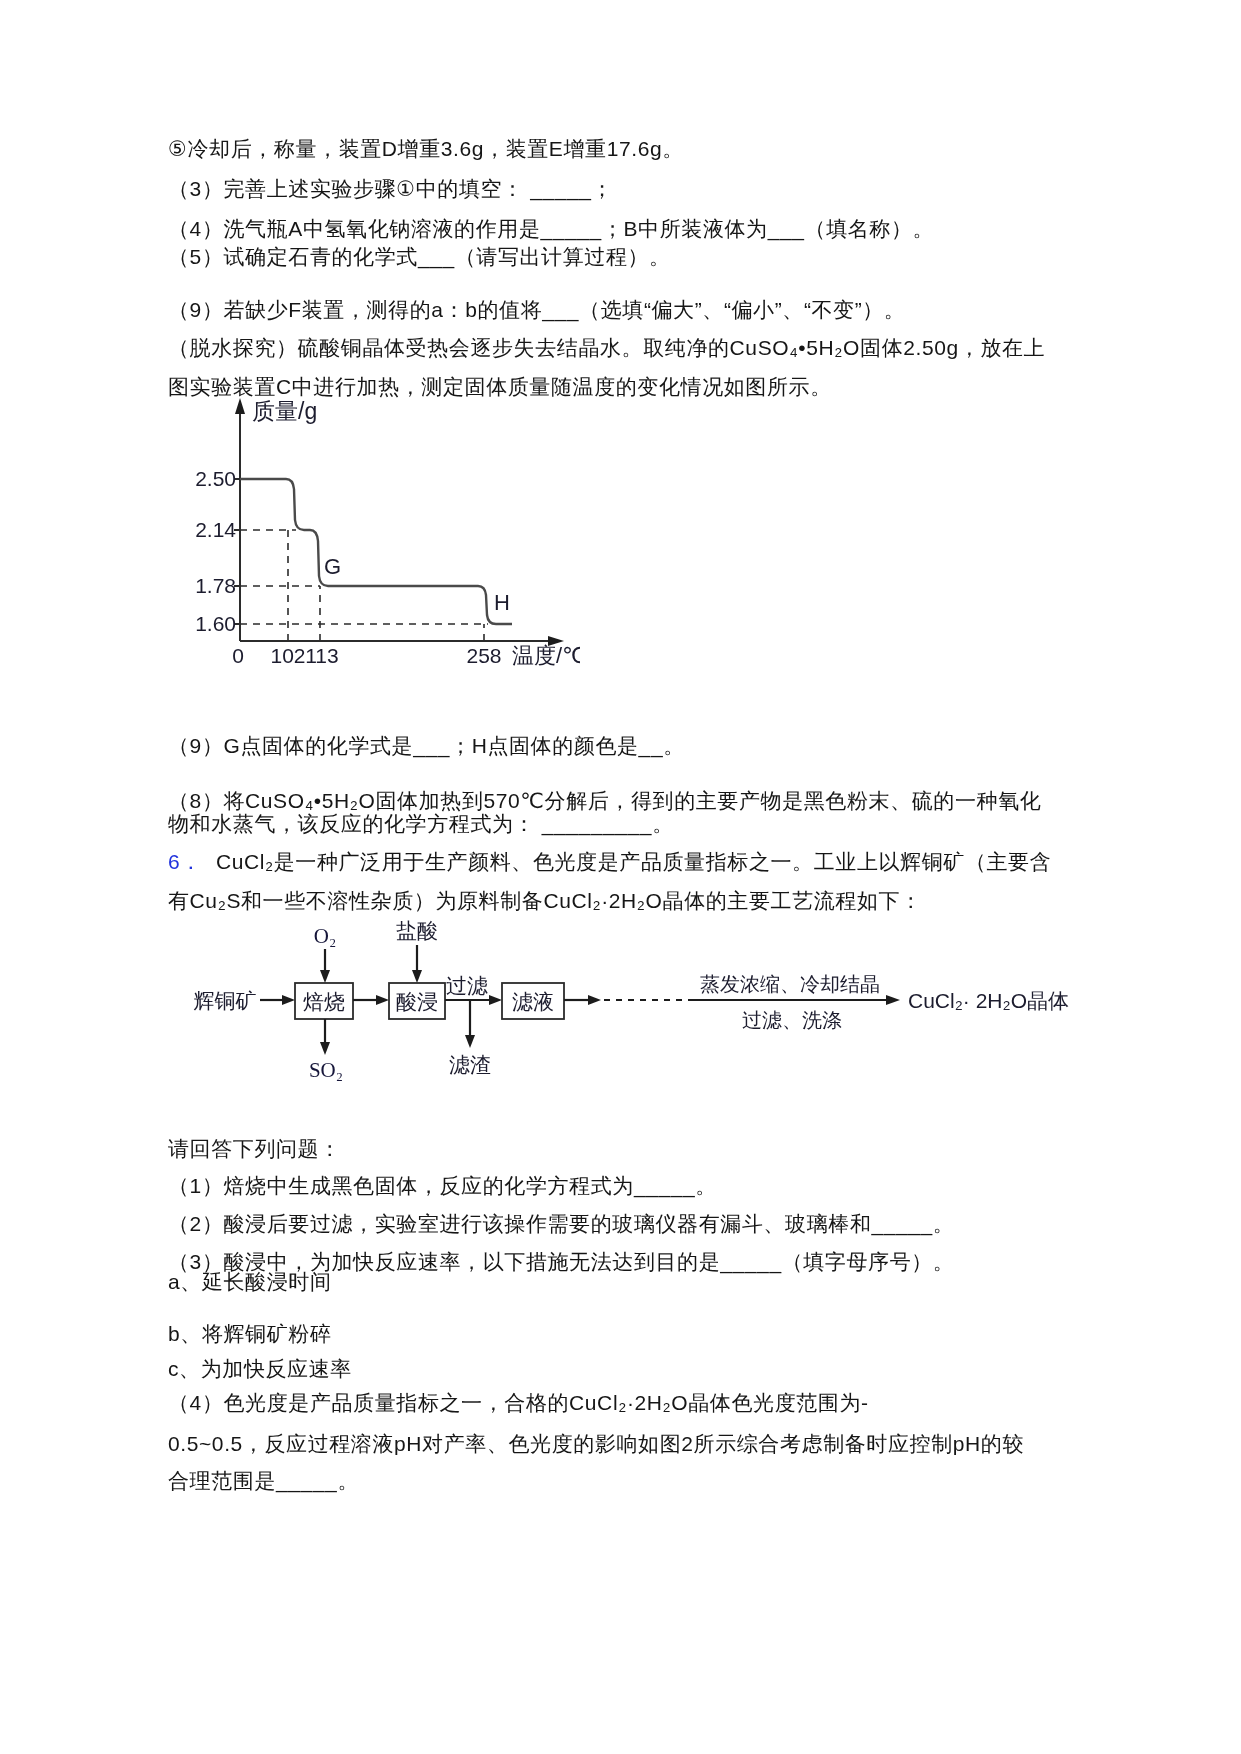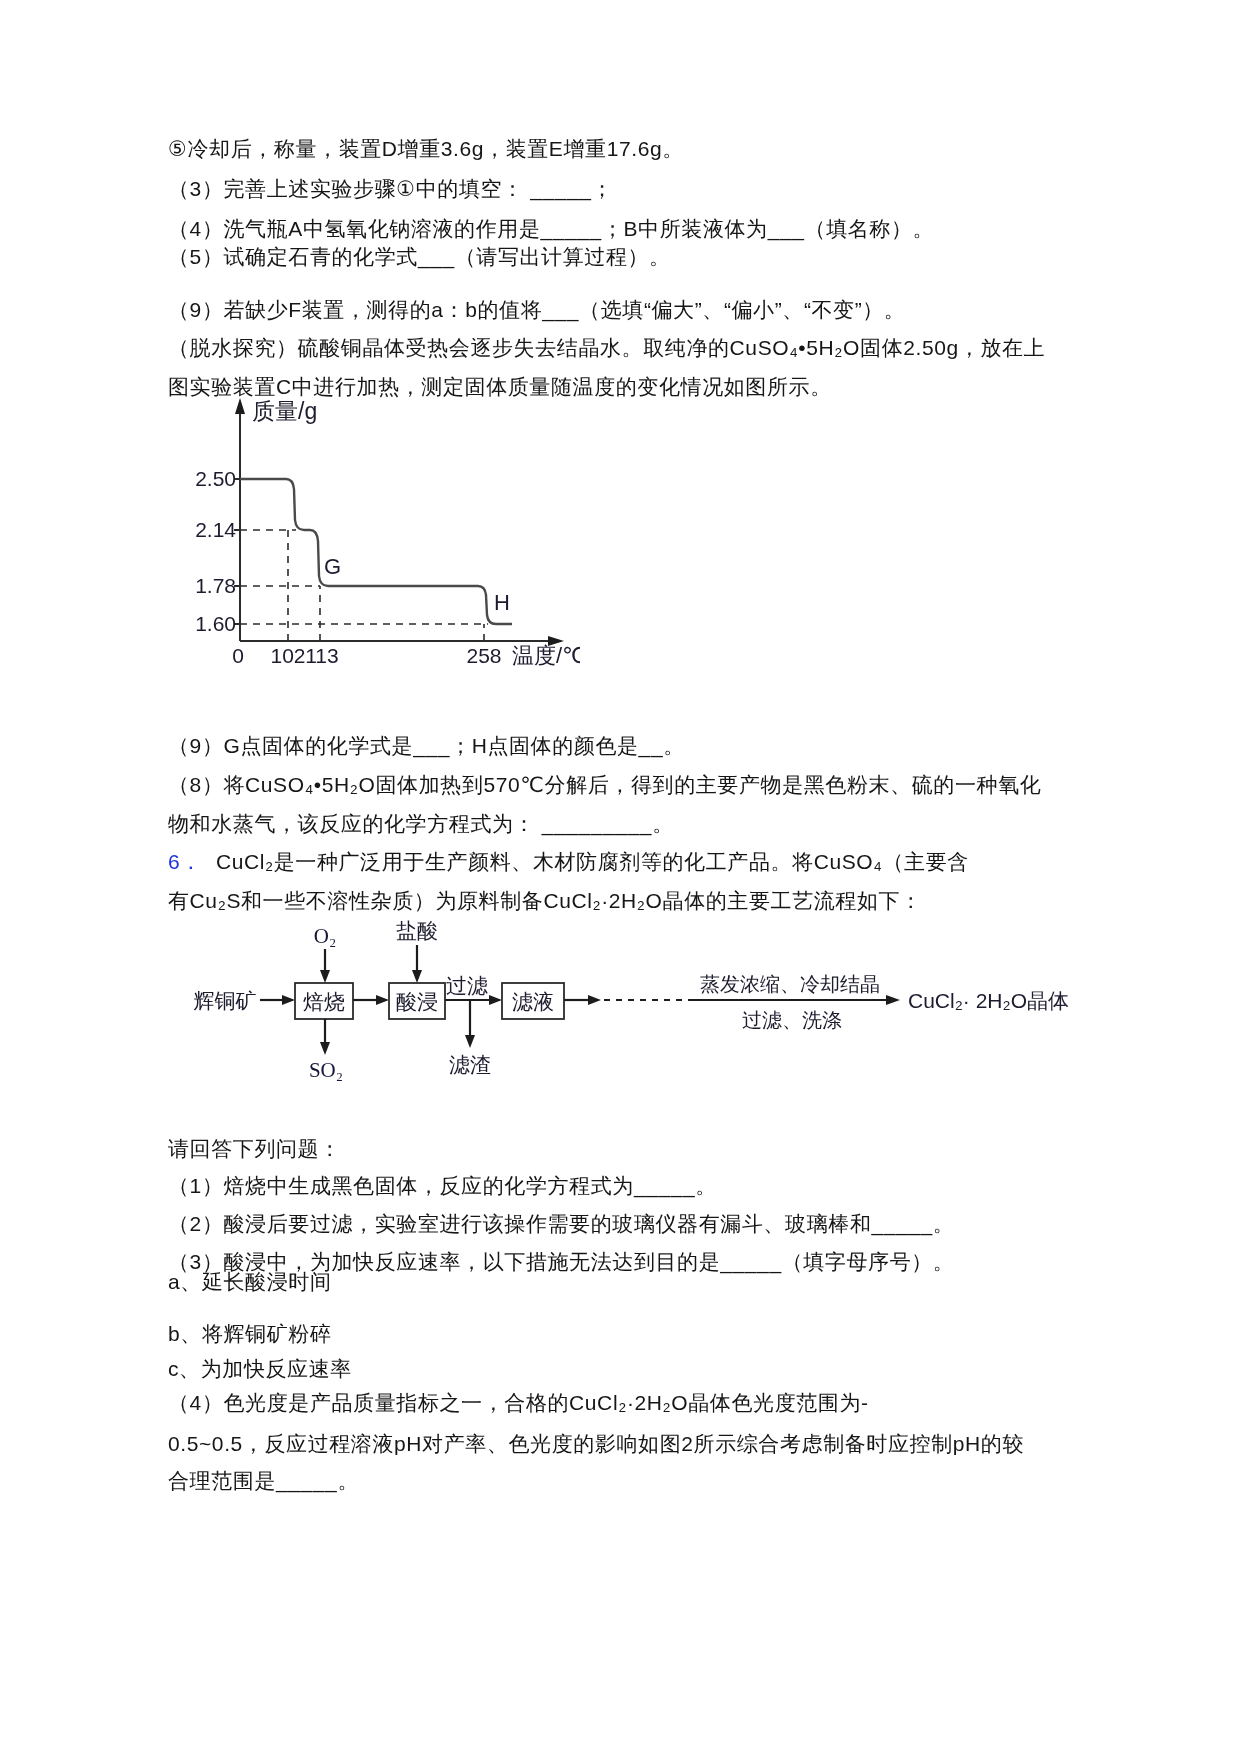--- a/index.html
+++ b/index.html
@@ -67,23 +67,23 @@
     <text x="128" y="269" font-size="21" text-anchor="middle">102</text>
     <text x="162" y="269" font-size="21" text-anchor="middle">113</text>
     <text x="324" y="269" font-size="21" text-anchor="middle">258</text>
     <text x="352" y="269" font-size="22">温度/℃</text>
     <text x="164" y="180" font-size="22">G</text>
     <text x="334" y="216" font-size="22">H</text>
   </svg>
 </div>
 
 <p class="ln" style="top:733px">（9）G点固体的化学式是___；H点固体的颜色是__。</p>
-<p class="ln" style="top:772px">（8）将CuSO₄•5H₂O固体加热到570℃分解后，得到的主要产物是黑色粉末、硫的一种氧化</p>
+<p class="ln" style="top:788px">（8）将CuSO₄•5H₂O固体加热到570℃分解后，得到的主要产物是黑色粉末、硫的一种氧化</p>
 <p class="ln" style="top:811px">物和水蒸气，该反应的化学方程式为： _________。</p>
-<p class="ln" style="top:849px"><span class="blue-num">6．</span><span>CuCl₂是一种广泛用于生产颜料、木材防腐剂等的化工产品。将CuSO₄（主要含</span></p>
+<p class="ln" style="top:849px"><span class="blue-num">6．</span><span>CuCl₂是一种广泛用于生产颜料、色光度是产品质量指标之一。工业上以辉铜矿（主要含</span></p>
 <p class="ln" style="top:888px">有Cu₂S和一些不溶性杂质）为原料制备CuCl₂·2H₂O晶体的主要工艺流程如下：</p>
 
 <div class="flow-wrap">
   <svg width="940" height="172" viewBox="0 0 940 172">
 
     <text x="65" y="93" font-size="21" text-anchor="middle">辉铜矿</text>
     <line class="fline" x1="100" y1="85" x2="124" y2="85"></line>
     <polygon class="ah" points="135,85 122,80 122,90"></polygon>
 
     <rect class="fbox" x="135" y="68" width="58" height="36"></rect>

